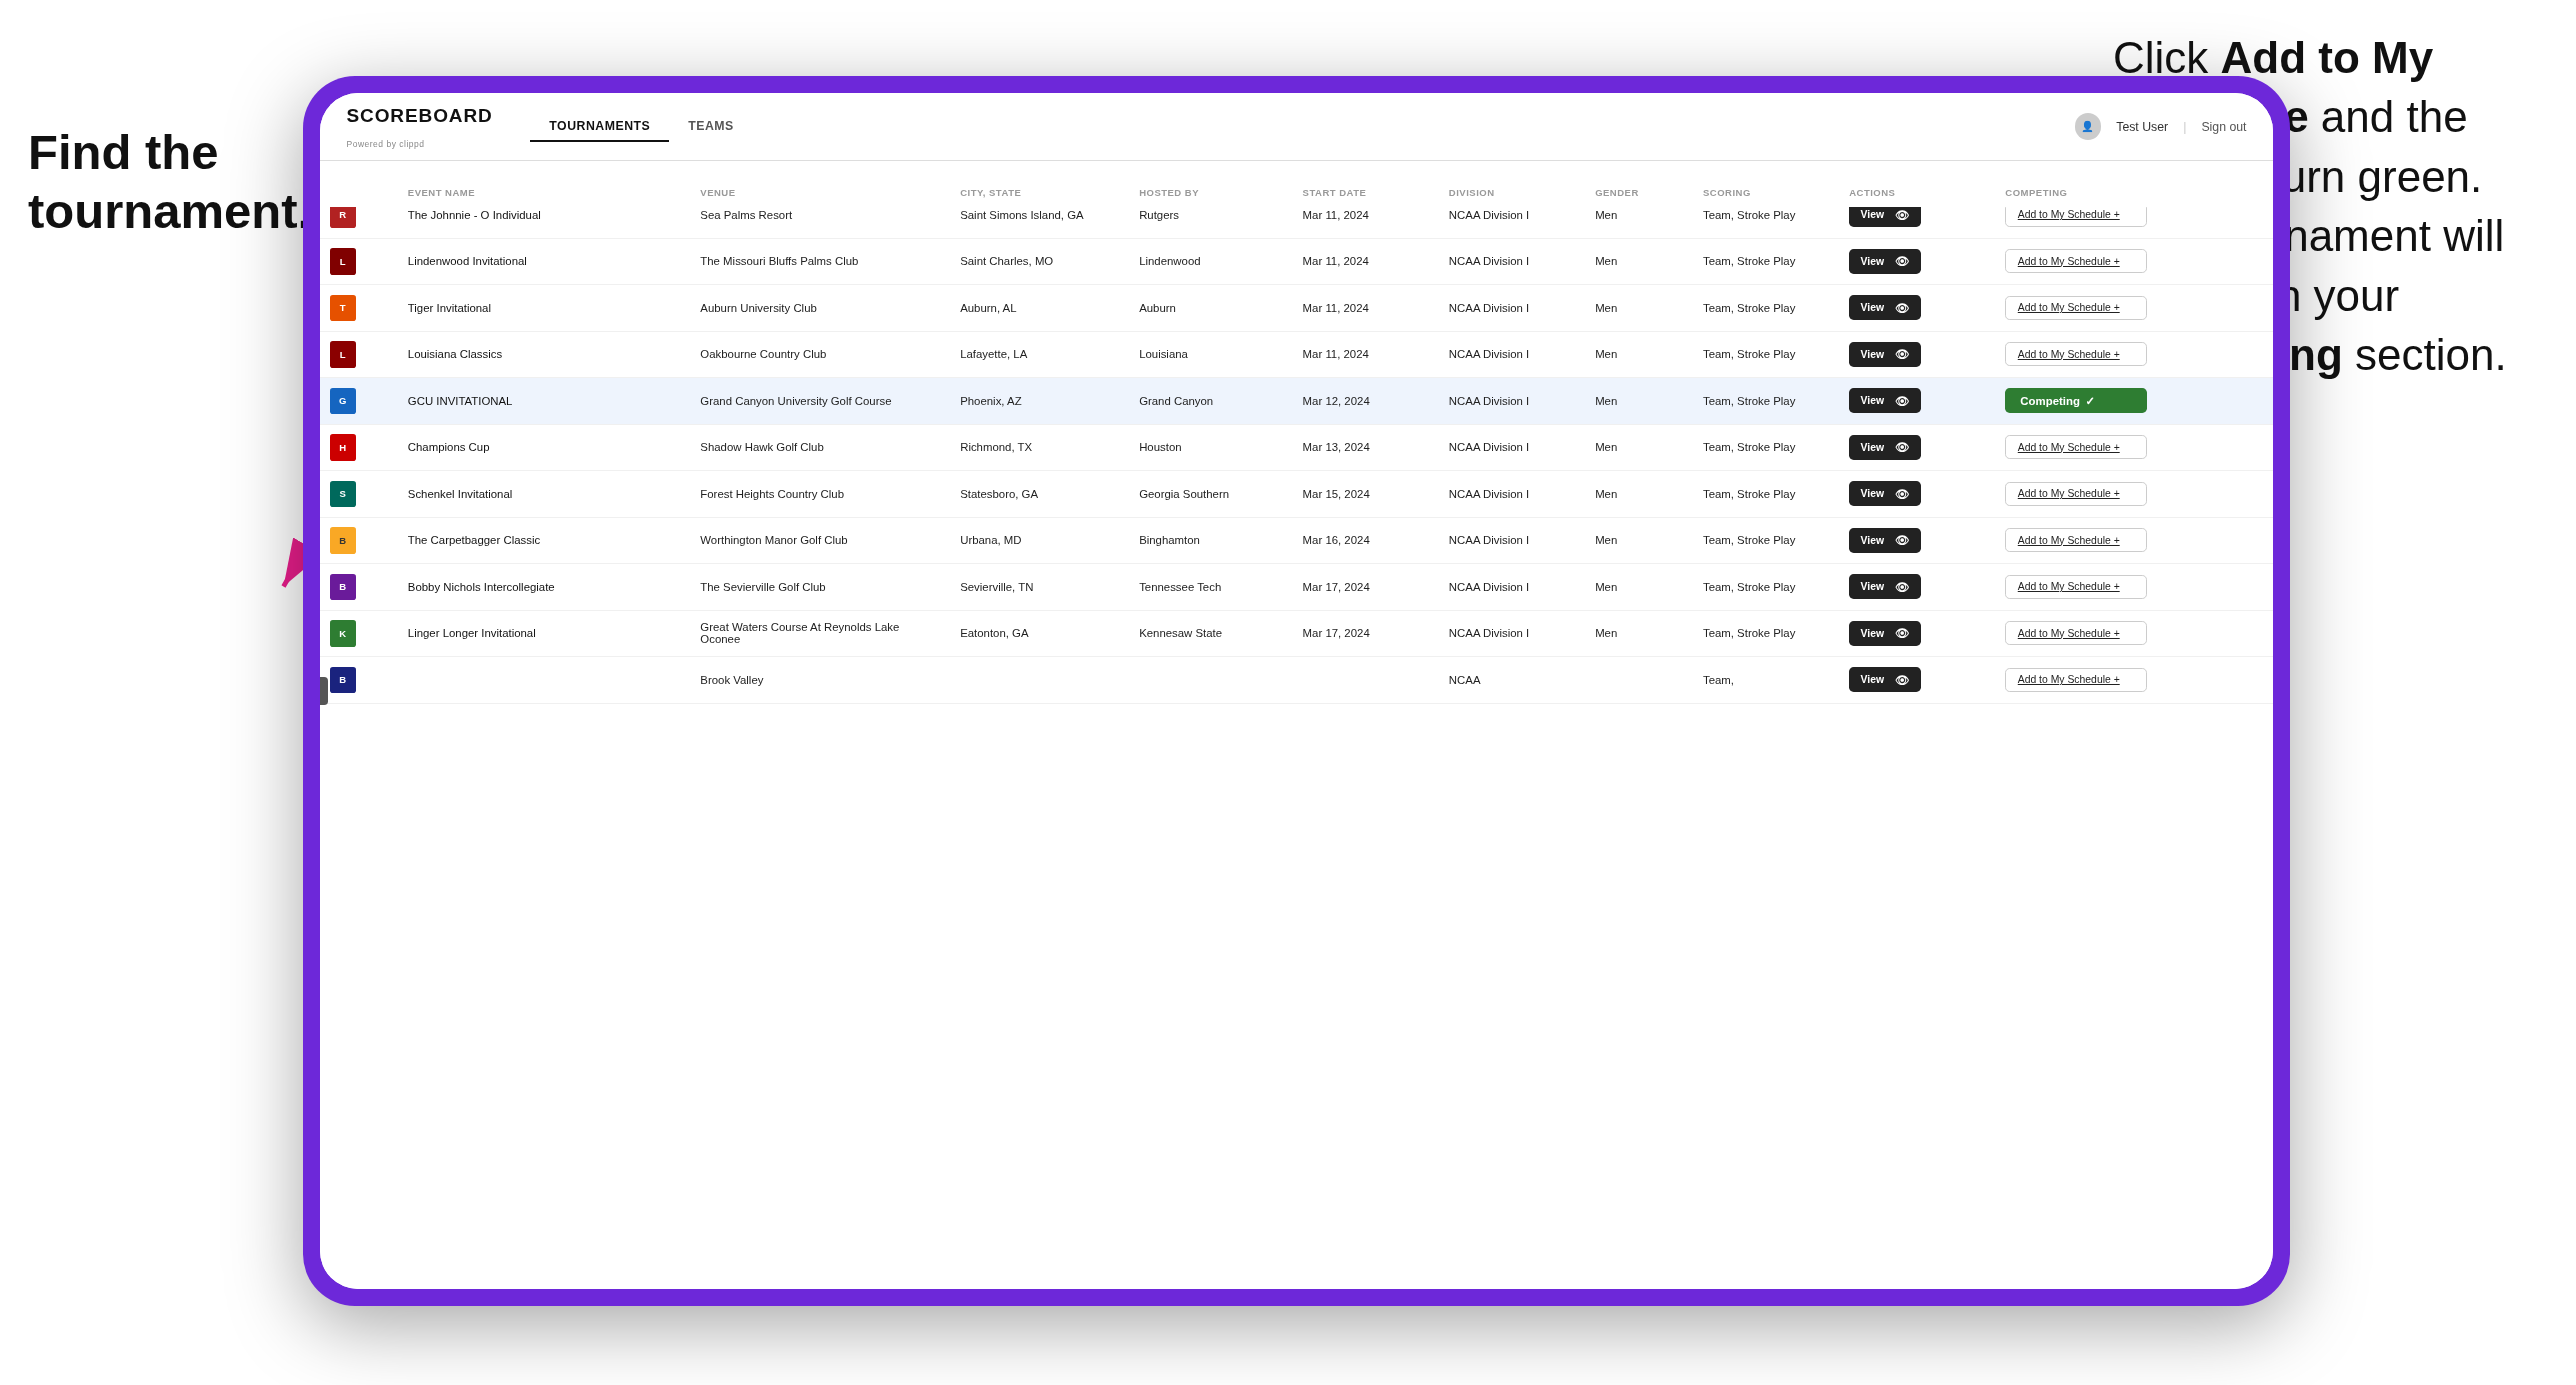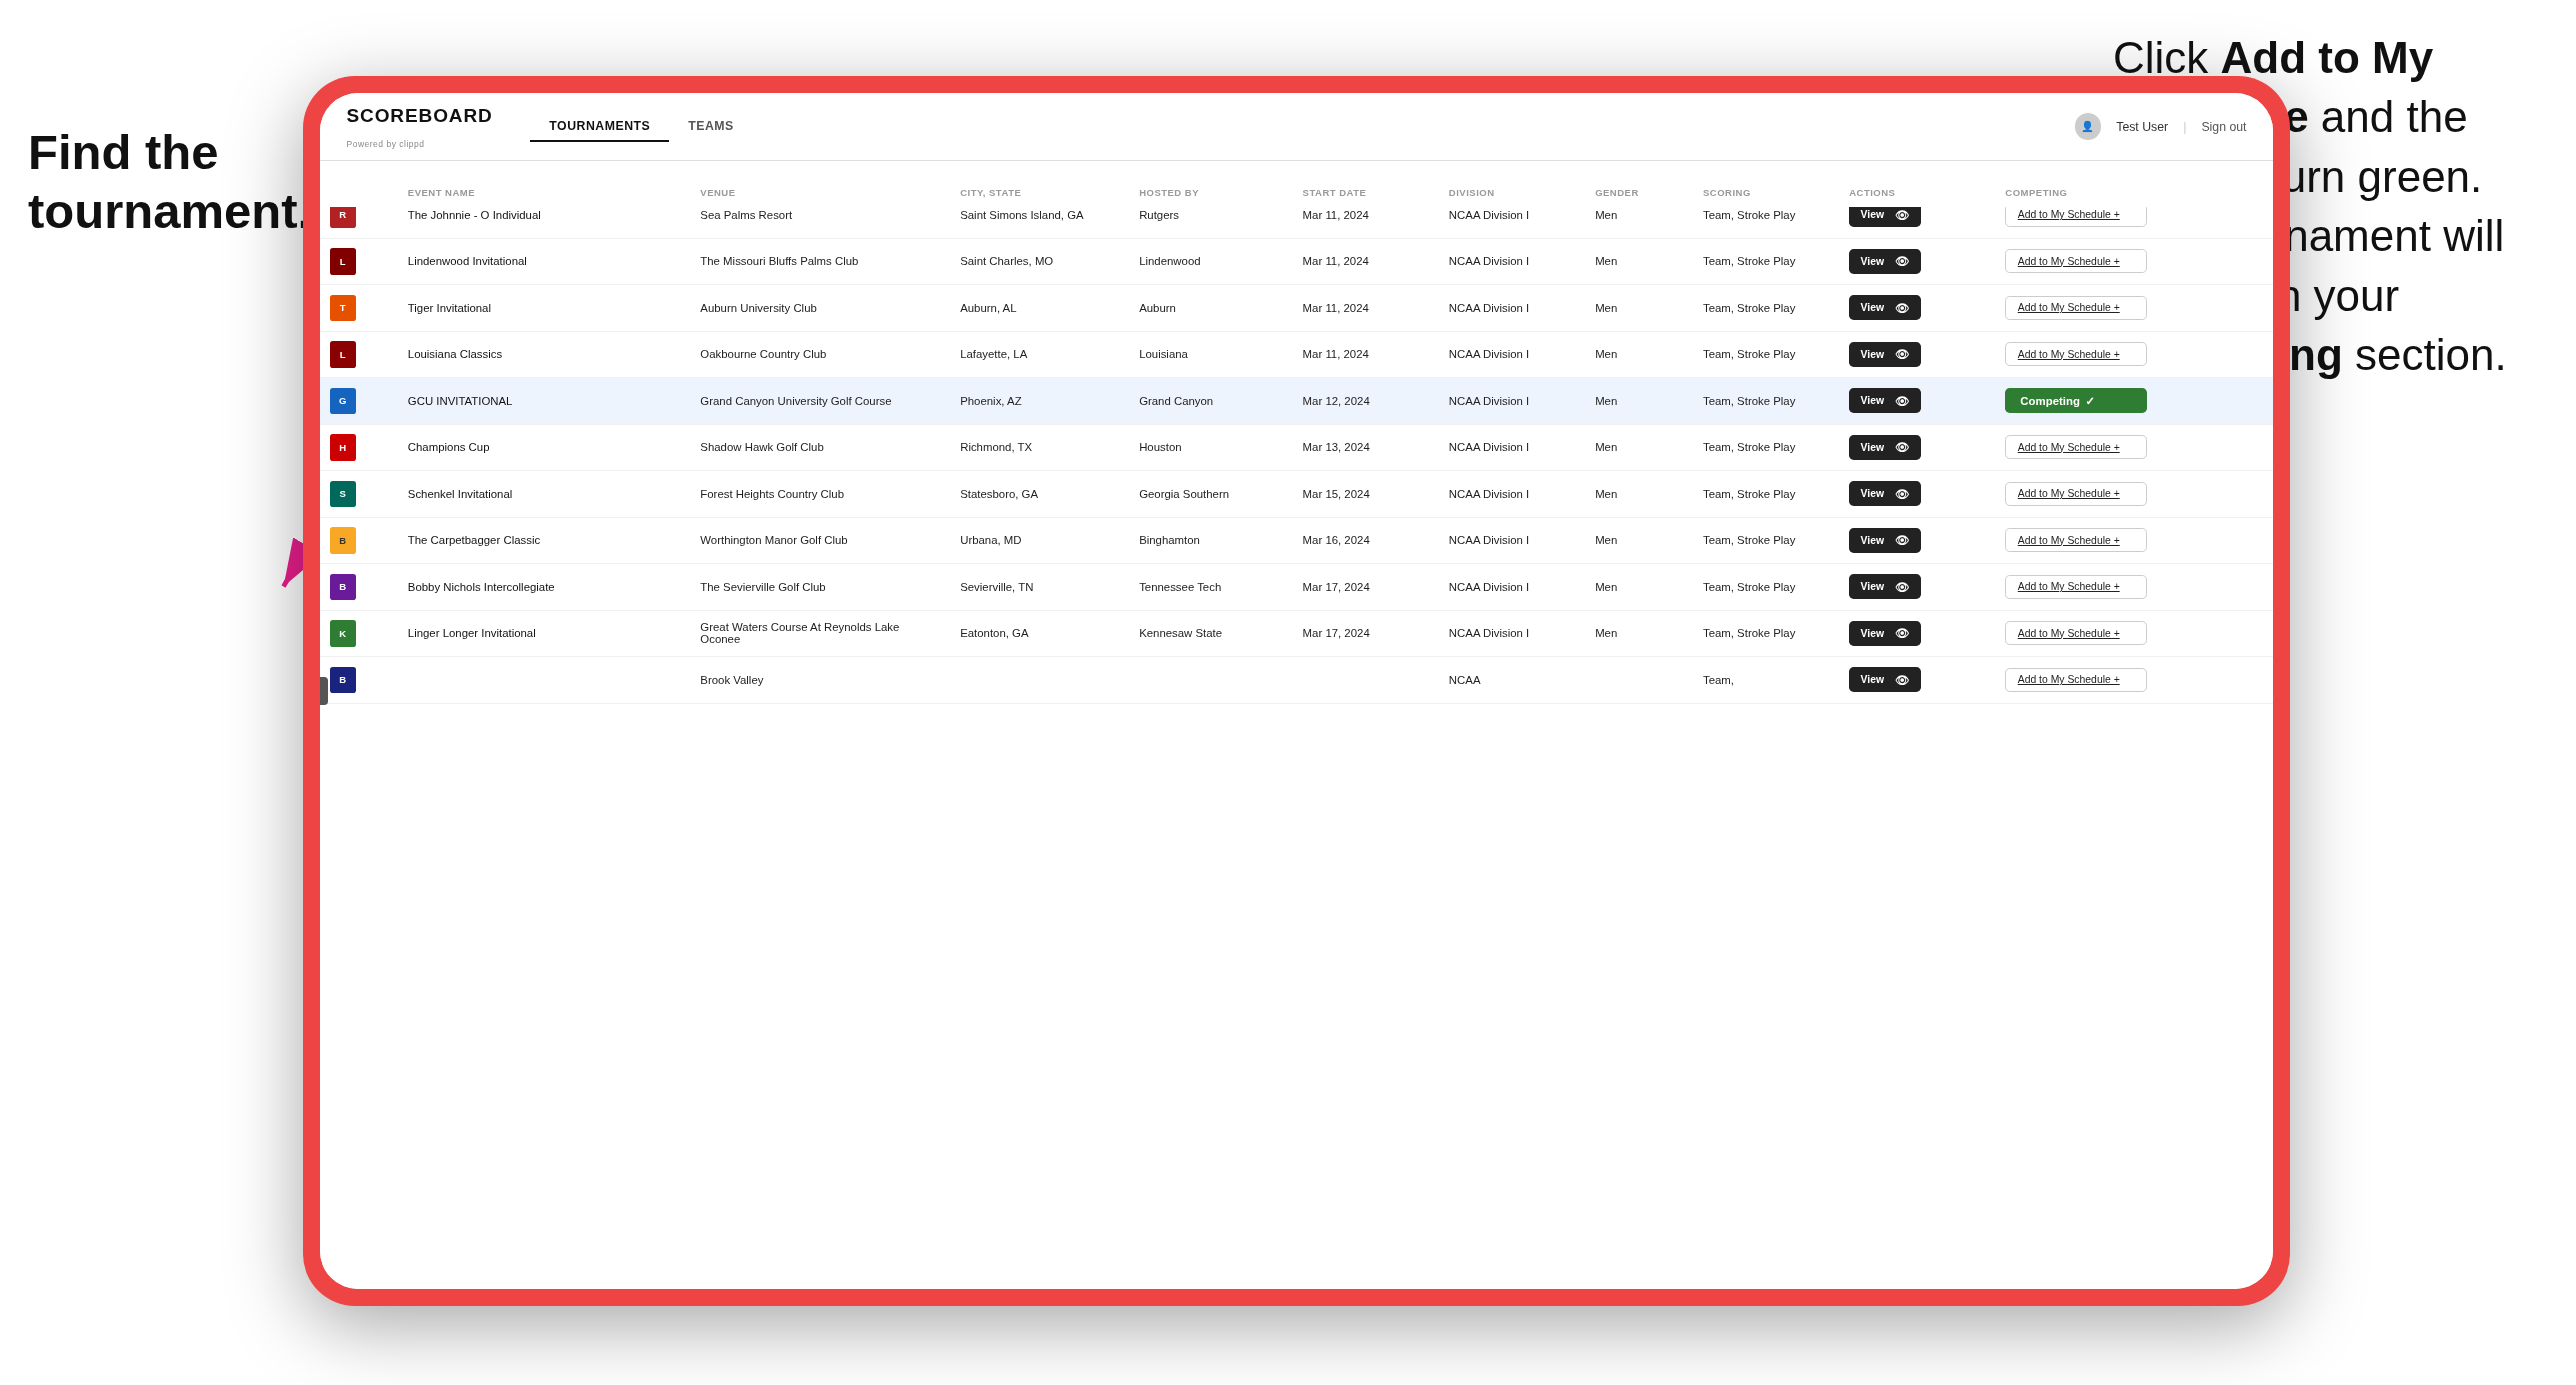--- a/index.html
+++ b/index.html
@@ -38,21 +38,21 @@
       font-weight: 700;
     }
 
     
     .tablet-frame {
       position: absolute;
       left: 303px;
       top: 76px;
       width: 1987px;
       height: 1230px;
-      background: #ef4444;
+      background: #6d28d9;
       border-radius: 52px;
       box-shadow: 0 19px 76px rgba(0,0,0,0.35);
       padding-left: 48px;
     }
 
     .tablet-screen {
       position: absolute;
       left: 17px;
       top: 17px;
       right: 17px;

